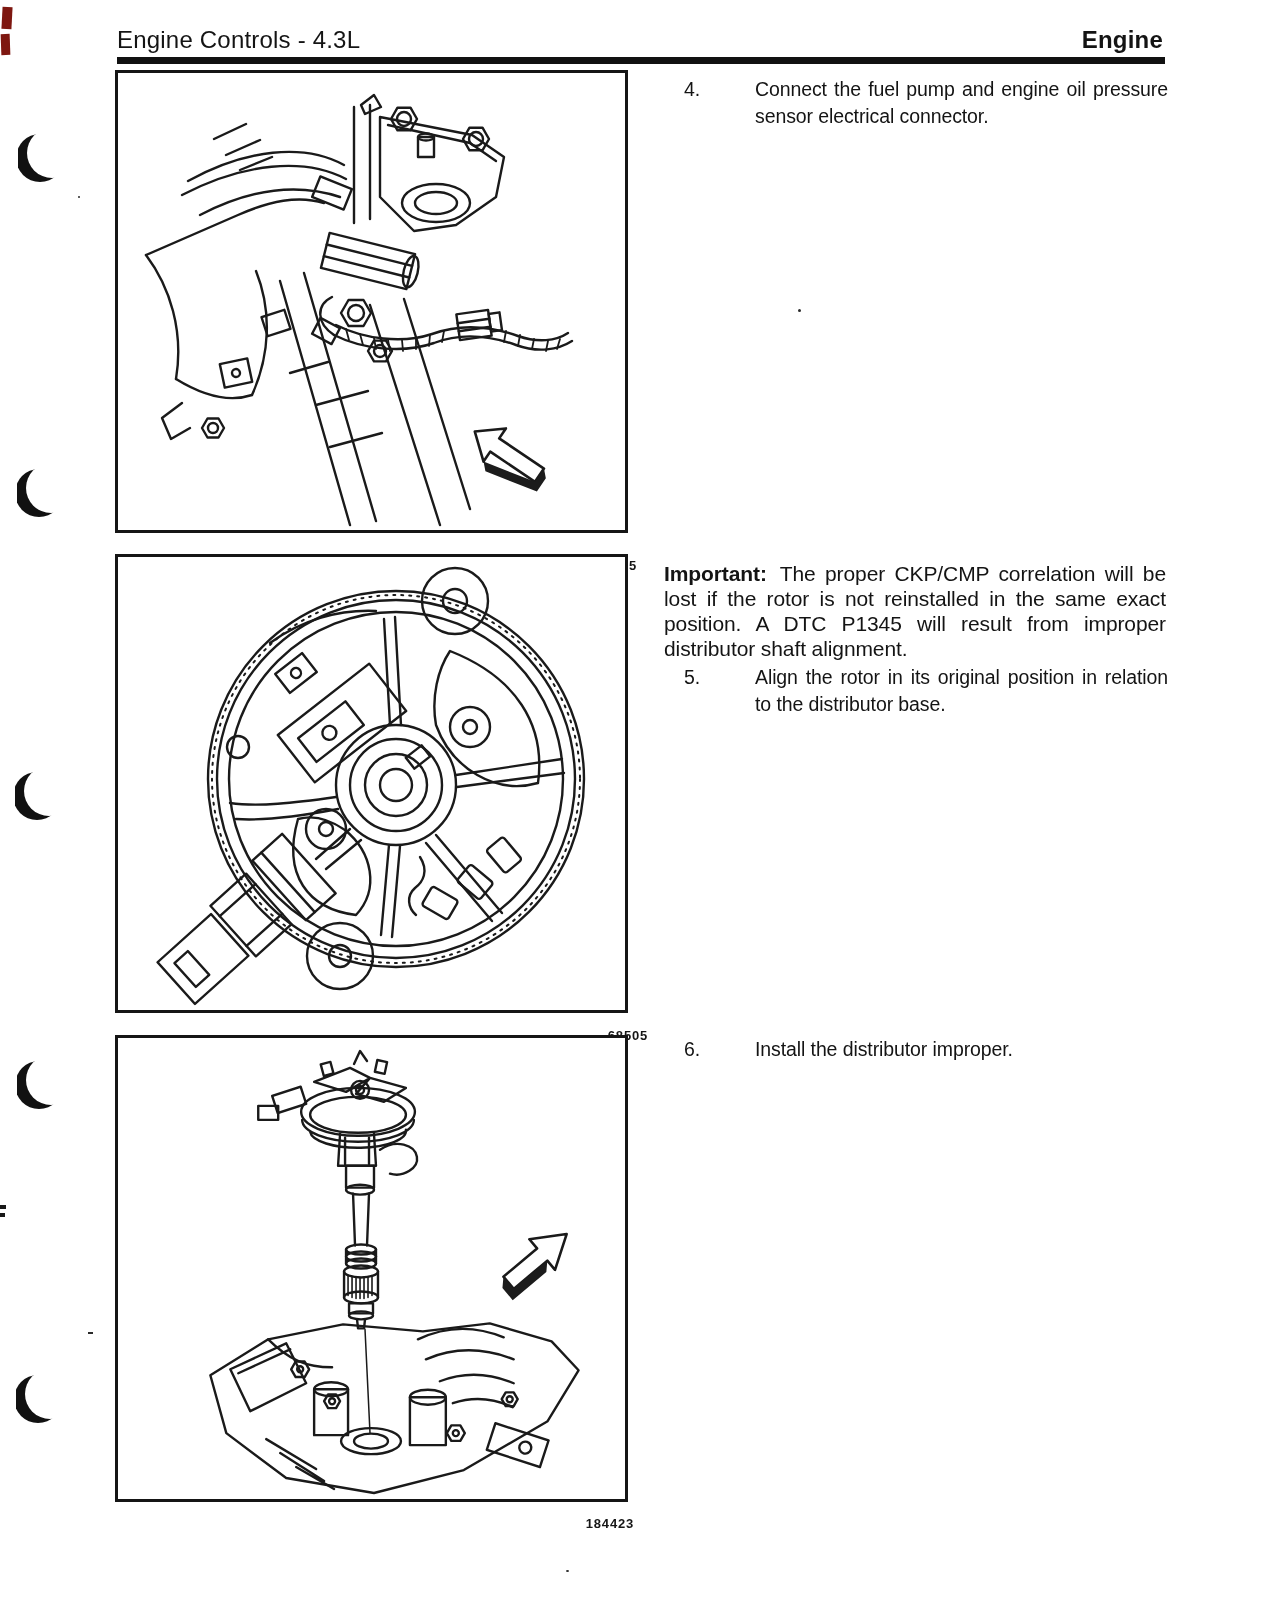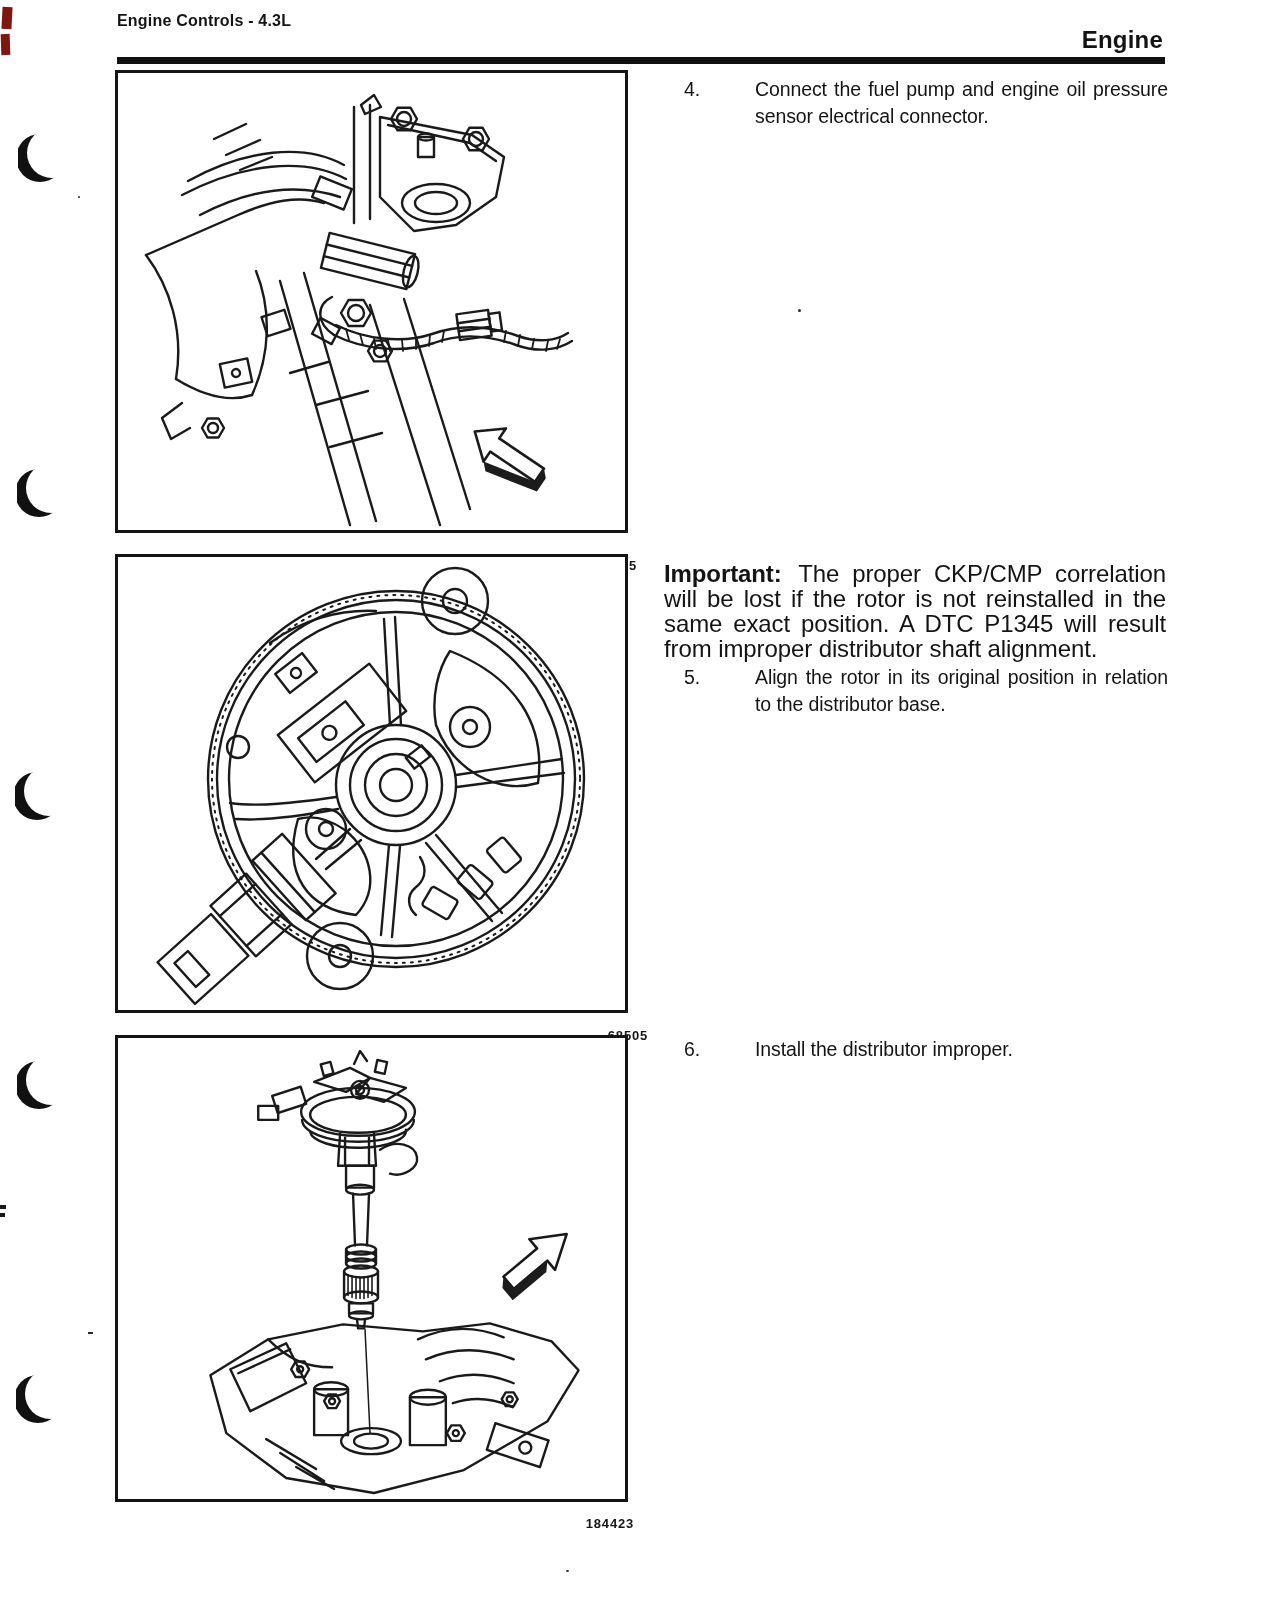--- a/index.html
+++ b/index.html
@@ -1,41 +1,41 @@
 <!DOCTYPE html>
 <html><head>
 <meta charset="utf-8">
 <style>
   html,body{margin:0;padding:0;background:#ffffff;}
   .page{
     position:relative;width:1264px;height:1616px;background:#ffffff;overflow:hidden;
     font-family:"Liberation Sans",sans-serif;color:#141414;
   }
   
-  .hdr-left{position:absolute;left:117px;top:12px;font-size:16px;font-weight:bold;letter-spacing:.2px;}
+  .hdr-left{position:absolute;left:117px;top:26px;font-size:24px;font-weight:normal;letter-spacing:.2px;}
   .hdr-right{position:absolute;right:101px;top:26px;font-size:24px;font-weight:bold;letter-spacing:.2px;}
   .hdr-rule{position:absolute;left:117px;top:57px;width:1048px;height:7px;background:#111;}
   
   .figbox{position:absolute;left:115px;width:513px;border:3px solid #151515;background:#fff;box-sizing:border-box;}
   .fig1{top:70px;height:463px;}
   .fig2{top:554px;height:459px;}
   .fig3{top:1035px;height:467px;}
   .figbox svg{display:block;width:100%;height:100%;}
   .figcap{position:absolute;left:115px;text-align:right;font-size:13px;font-weight:bold;letter-spacing:.8px;color:#161616;}
   .cap1{top:558px;width:522px;}
   .cap2{top:1028px;width:533px;}
   .cap3{top:1516px;width:519px;}
   
   .step{position:absolute;display:flex;width:484px;font-size:19.5px;line-height:27px;letter-spacing:-.1px;}
   .step-num{width:31px;flex:none;}
   .step-txt{flex:1;text-align:justify;text-align-last:left;margin-left:40px;}
   .s4{left:684px;top:76px;}
   .s5{left:684px;top:664px;}
   .s6{left:684px;top:1036px;}
-  .important{position:absolute;left:664px;top:561px;width:502px;font-size:24px;line-height:25px;
+  .important{position:absolute;left:664px;top:561px;width:502px;font-size:21px;line-height:25px;
              text-align:justify;text-align-last:left;letter-spacing:-.1px;margin:0;}
   .important .b{font-weight:bold;margin-right:4px;}
   
   .bind{position:absolute;width:48px;height:60px;}
   .b1{left:18px;top:128px;} .b2{left:17px;top:463px;} .b3{left:15px;top:766px;}
   .b4{left:17px;top:1055px;} .b5{left:16px;top:1369px;}
   
   .redmark{position:absolute;background:#7e1710;}
   .rm1{left:2px;top:7px;width:10px;height:22px;transform:rotate(3deg);}
   .rm2{left:1px;top:34px;width:9px;height:21px;transform:rotate(-2deg);}

